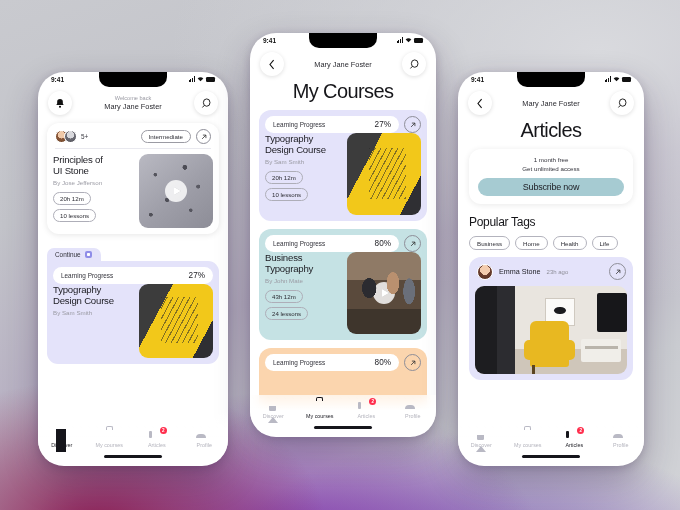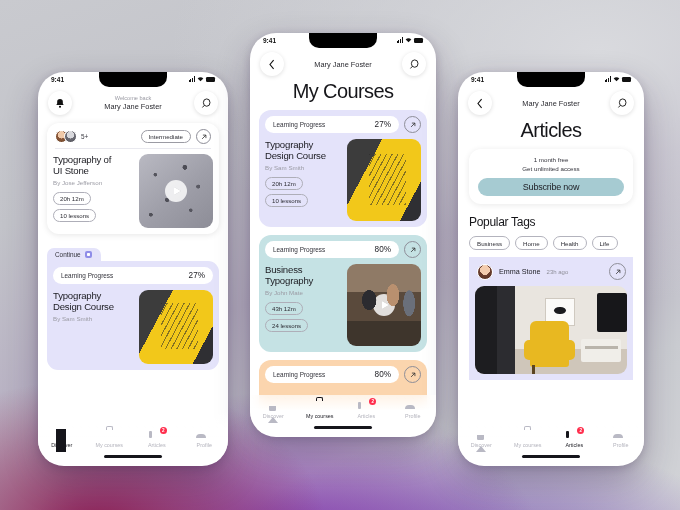--- a/index.html
+++ b/index.html
@@ -160,21 +160,21 @@
     display: inline-flex; align-items: center; gap: 4px;
     background: #e4e3fa; border-radius: 7px 7px 0 0;
     padding: 3px 9px 3px 8px; font-size: 6.4px; color: #32323a;
   }
   .cont-ico { width: 7px; height: 7px; border-radius: 2px; background: #8f8de8;
               display:flex; align-items:center; justify-content:center; }
   .cont-ico::after { content:""; width:3px; height:3px; border-radius:.8px; background:#fff; }
   .continue-card { background: #e4e3fa; border-radius: 0 11px 11px 11px; padding: 6px; }
 
   
-  .prog-row { display: flex; align-items: flex-end; gap: 5px; margin-bottom: 6px; }
+  .prog-row { display: flex; align-items: flex-end; gap: 5px; }
   .prog {
     flex: 1; height: 17px; background: #fff; border-radius: 9px;
     display: flex; align-items: center; justify-content: space-between;
     padding: 0 8px;
   }
   .prog .lbl { font-size: 6.4px; color: #32323a; }
   .prog .pct { font-size: 8.2px; color: #1c1c22; }
 
   
   .bottomnav {
@@ -219,21 +219,21 @@
   .promo .l2 { font-size: 6.2px; color: #32323a; margin-top: 2px; }
   .subs-btn {
     margin-top: 6px; height: 18px; border-radius: 10px; background: #a6cbd2;
     display: flex; align-items: center; justify-content: center;
     font-size: 9px; color: #1c1c22; letter-spacing: -.2px;
   }
   .sec-title { font-size: 12px; color: #16161a; padding: 11px 11px 0 11px; letter-spacing: -.3px; }
   .tags { display: flex; gap: 5px; padding: 7px 11px 0 11px; }
   .tag { border: .8px solid #b3b3bd; border-radius: 8px; padding: 2.5px 7px; font-size: 6.2px; color: #2d2d34; }
 
-  .trend-card { background: #e4e3fa; border-radius: 0; margin: 7px 11px 0 11px; padding: 6px; }
+  .trend-card { background: #e4e3fa; border-radius: 12px; margin: 7px 11px 0 11px; padding: 6px; }
   .trend-head { display: flex; align-items: center; gap: 6px; padding: 0 1px 6px 2px; }
   .tav { width: 16px; height: 16px; border-radius: 50%; flex: none;
          background: radial-gradient(circle at 50% 36%, #f3ccae 42%, #6e3f2e 43%, #4c2b20 100%);
          border: 1.2px solid #fff; }
   .tname { font-size: 7.2px; color: #1c1c22; }
   .tago { font-size: 6px; color: #8f8f99; flex: 1; }
   .trend-img {
     height: 88px; border-radius: 9px; overflow: hidden; position: relative;
     background: linear-gradient(180deg, #e9e5df 0 72%, #cfc6ba 72% 100%);
   }
@@ -318,21 +318,21 @@
             <svg width="8" height="8" viewBox="0 0 10 10">
               <path d="M2.6 7.4 7.4 2.6M3.6 2.6h3.8v3.8" fill="none" stroke="#333" stroke-width="1"></path>
             </svg>
           </span>
         </div>
       </div>
       <div class="card-sep"></div>
       <div class="card-body">
         <div class="card-info">
           <div class="ct">
-            <span>Typography of</span><br>
+            <span>Principles of</span><br>
             <span>UI Stone</span>
           </div>
           <div class="cby">By Jose Jefferson</div>
           <div class="metas">
             <span class="meta">20h 12m</span>
             <span class="meta">10 lessons</span>
           </div>
         </div>
         <div class="thumb thumb-ui">
           <span class="play"></span>

